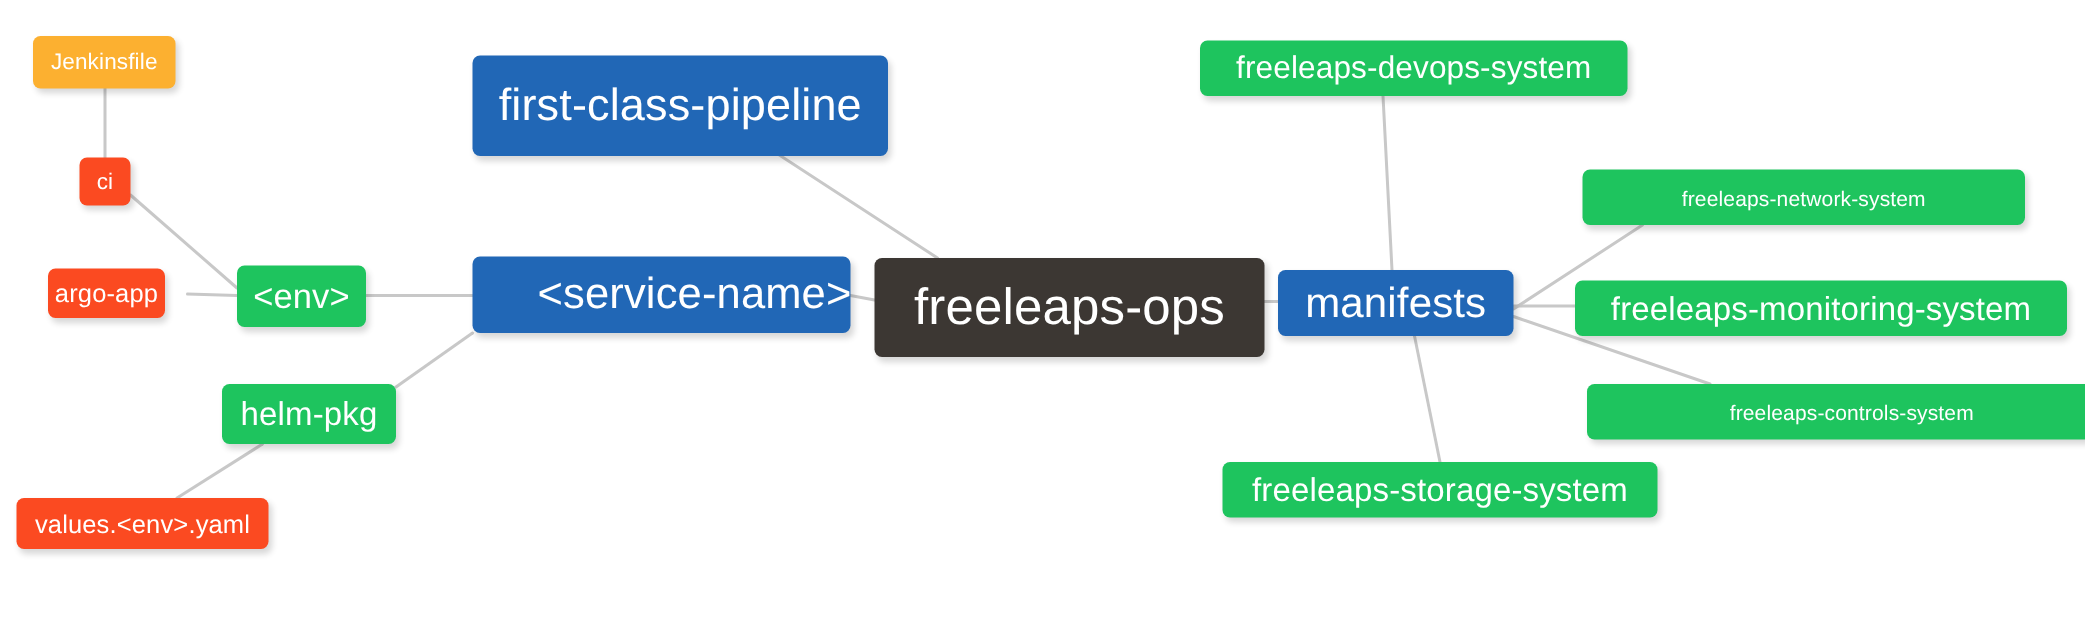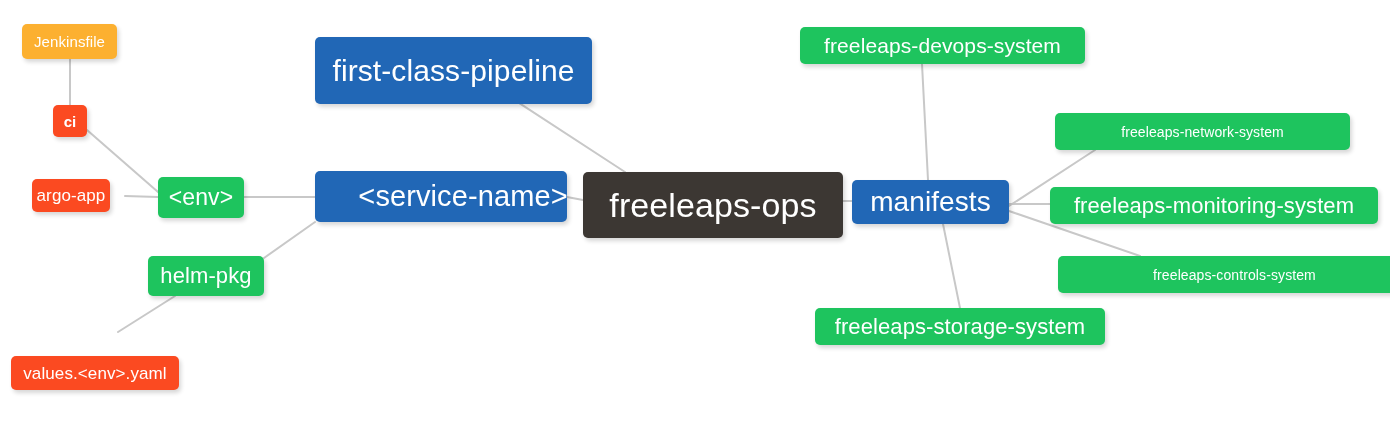--- a/index.html
+++ b/index.html
@@ -65,33 +65,33 @@
       <line x1="928" y1="180" x2="922" y2="64" stroke="#c8c8c8" stroke-width="2" stroke-linecap="round"></line>
       <line x1="1009" y1="206" x2="1095" y2="150" stroke="#c8c8c8" stroke-width="2" stroke-linecap="round"></line>
       <line x1="1009" y1="204" x2="1050" y2="204" stroke="#c8c8c8" stroke-width="2" stroke-linecap="round"></line>
       <line x1="1009" y1="211" x2="1140" y2="256" stroke="#c8c8c8" stroke-width="2" stroke-linecap="round"></line>
       <line x1="943" y1="224" x2="960" y2="308" stroke="#c8c8c8" stroke-width="2" stroke-linecap="round"></line>
     </svg>
   <div id="node-layer">
       <div class="node" style="left: 22px; top: 24px; width: 95px; height: 35px; background: rgb(252, 176, 48); font-size: 15px;">
         <span class="node-label">Jenkinsfile</span>
       </div>
-      <div class="node" style="left: 53px; top: 105px; width: 34px; height: 32px; background: rgb(251, 74, 33); font-size: 15px; font-weight: bold;">
+      <div class="node" style="left: 53px; top: 105px; width: 34px; height: 32px; background: rgb(251, 74, 33); font-size: 15px;">
         <span class="node-label">ci</span>
       </div>
       <div class="node" style="left: 32px; top: 179px; width: 78px; height: 33px; background: rgb(251, 74, 33); font-size: 17px;">
         <span class="node-label">argo-app</span>
       </div>
       <div class="node" style="left: 158px; top: 177px; width: 86px; height: 41px; background: rgb(30, 196, 94); font-size: 23px;">
         <span class="node-label">&lt;env&gt;</span>
       </div>
       <div class="node" style="left: 148px; top: 256px; width: 116px; height: 40px; background: rgb(30, 196, 94); font-size: 22px;">
         <span class="node-label">helm-pkg</span>
       </div>
-      <div class="node" style="left: 11px; top: 332px; width: 168px; height: 34px; background: rgb(251, 74, 33); font-size: 17px; margin-top: 24px;">
+      <div class="node" style="left: 11px; top: 332px; width: 168px; height: 34px; background: rgb(251, 74, 33); font-size: 17px;">
         <span class="node-label">values.&lt;env&gt;.yaml</span>
       </div>
       <div class="node" style="left: 315px; top: 37px; width: 277px; height: 67px; background: rgb(33, 103, 182); font-size: 30px;">
         <span class="node-label">first-class-pipeline</span>
       </div>
       <div class="node" style="left: 315px; top: 171px; width: 252px; height: 51px; background: rgb(33, 103, 182); font-size: 29px; padding-left: 44px;">
         <span class="node-label">&lt;service-name&gt;</span>
       </div>
       <div class="node" style="left: 583px; top: 172px; width: 260px; height: 66px; background: rgb(60, 55, 51); font-size: 34px;">
         <span class="node-label">freeleaps-ops</span>

